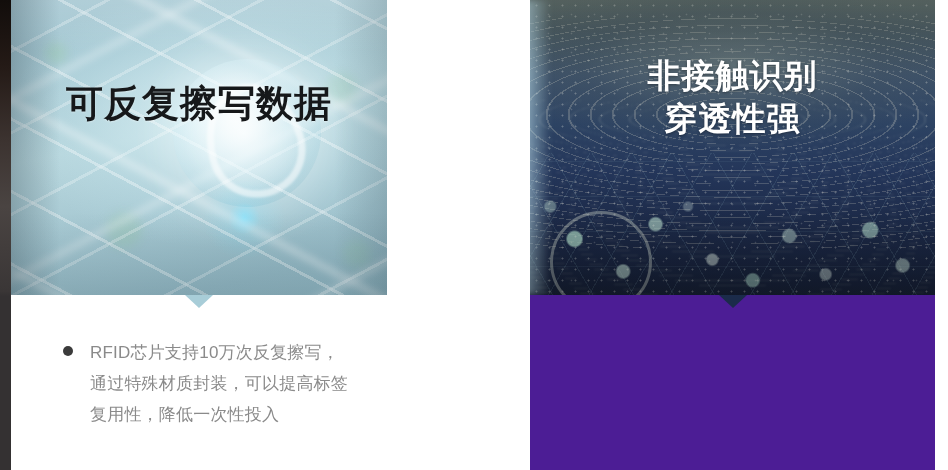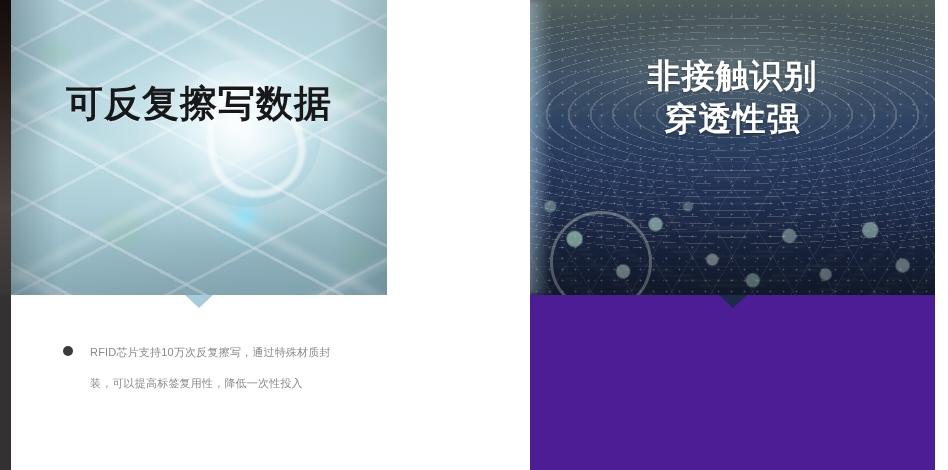--- a/index.html
+++ b/index.html
@@ -188,21 +188,21 @@
     padding:42px 34px 0 52px;
   }
   .bullet-row{display:flex;align-items:flex-start;}
   .bullet{
     flex:0 0 auto;width:10px;height:10px;border-radius:50%;
     margin-top:9px;margin-right:17px;
   }
   .bullet-dark{background:#3b3b3b;}
   .bullet-light{background:#e6e6e6;}
   .bullet-text{
-    font-size:11px;line-height:31px;letter-spacing:.2px;
+    font-size:17px;line-height:31px;letter-spacing:.2px;
   }
   .text-dark{color:#8a8a8a;}
   .text-light{color:#f0f0f0;}
   .w-left{max-width:368px;}
   .w-right{max-width:360px;}
 </style>
 </head>
 <body>
 
 <div class="stage">

